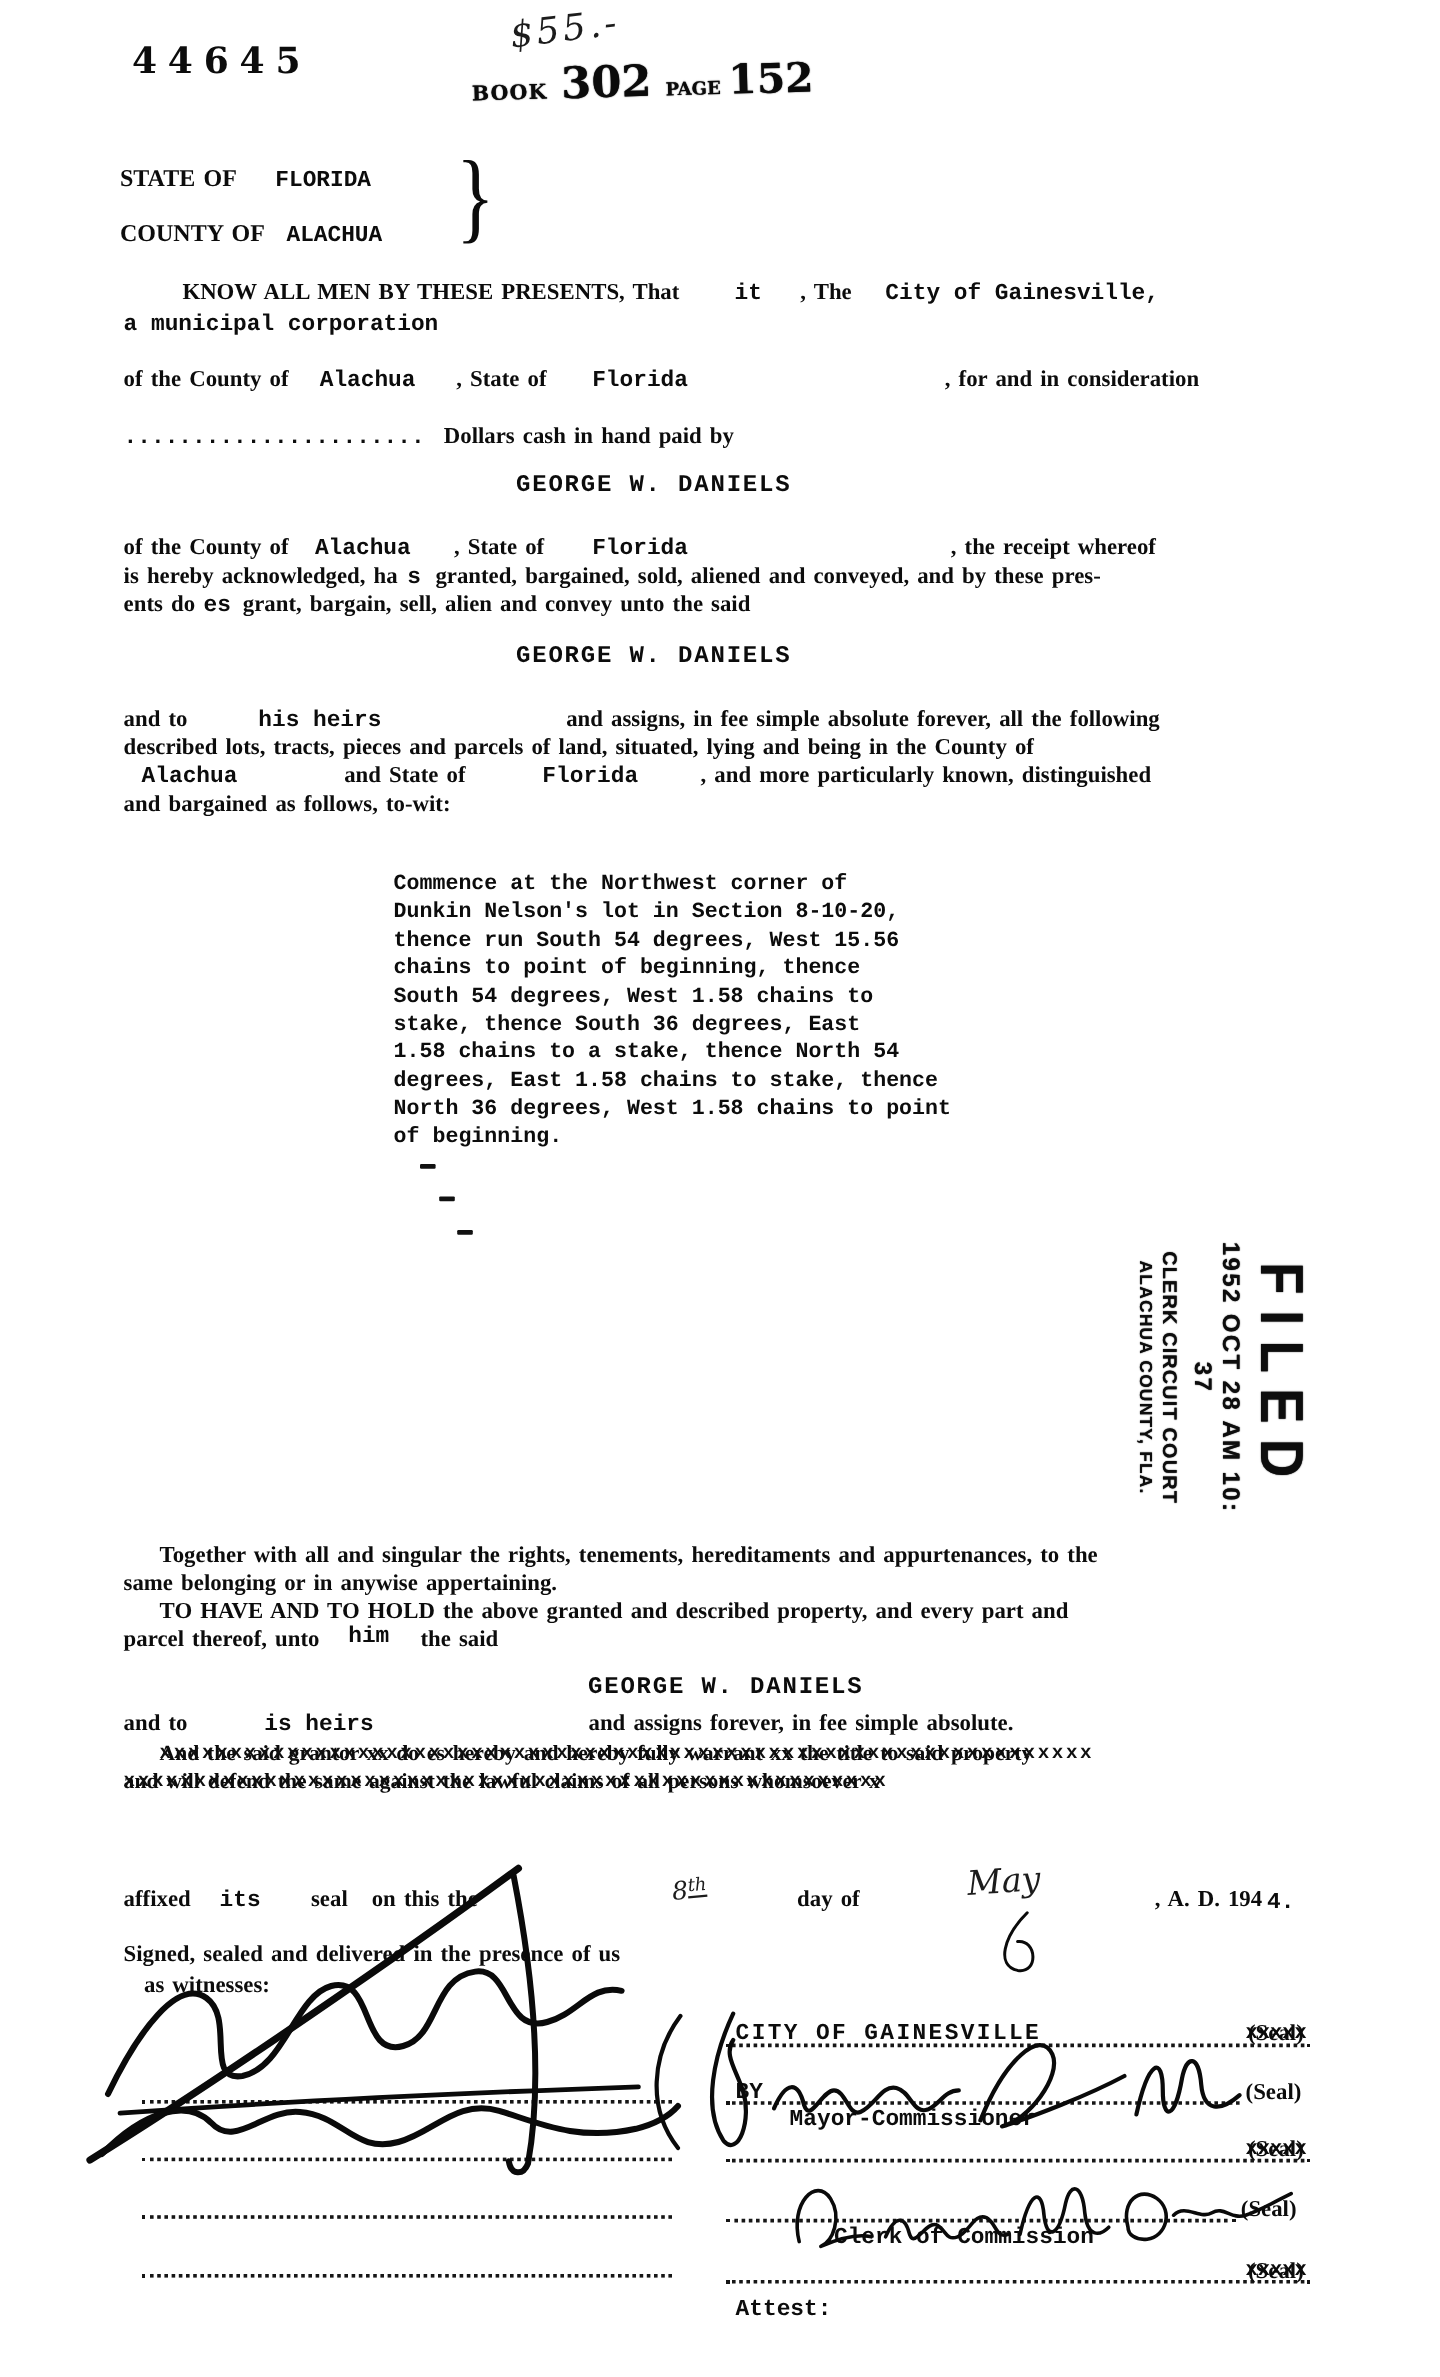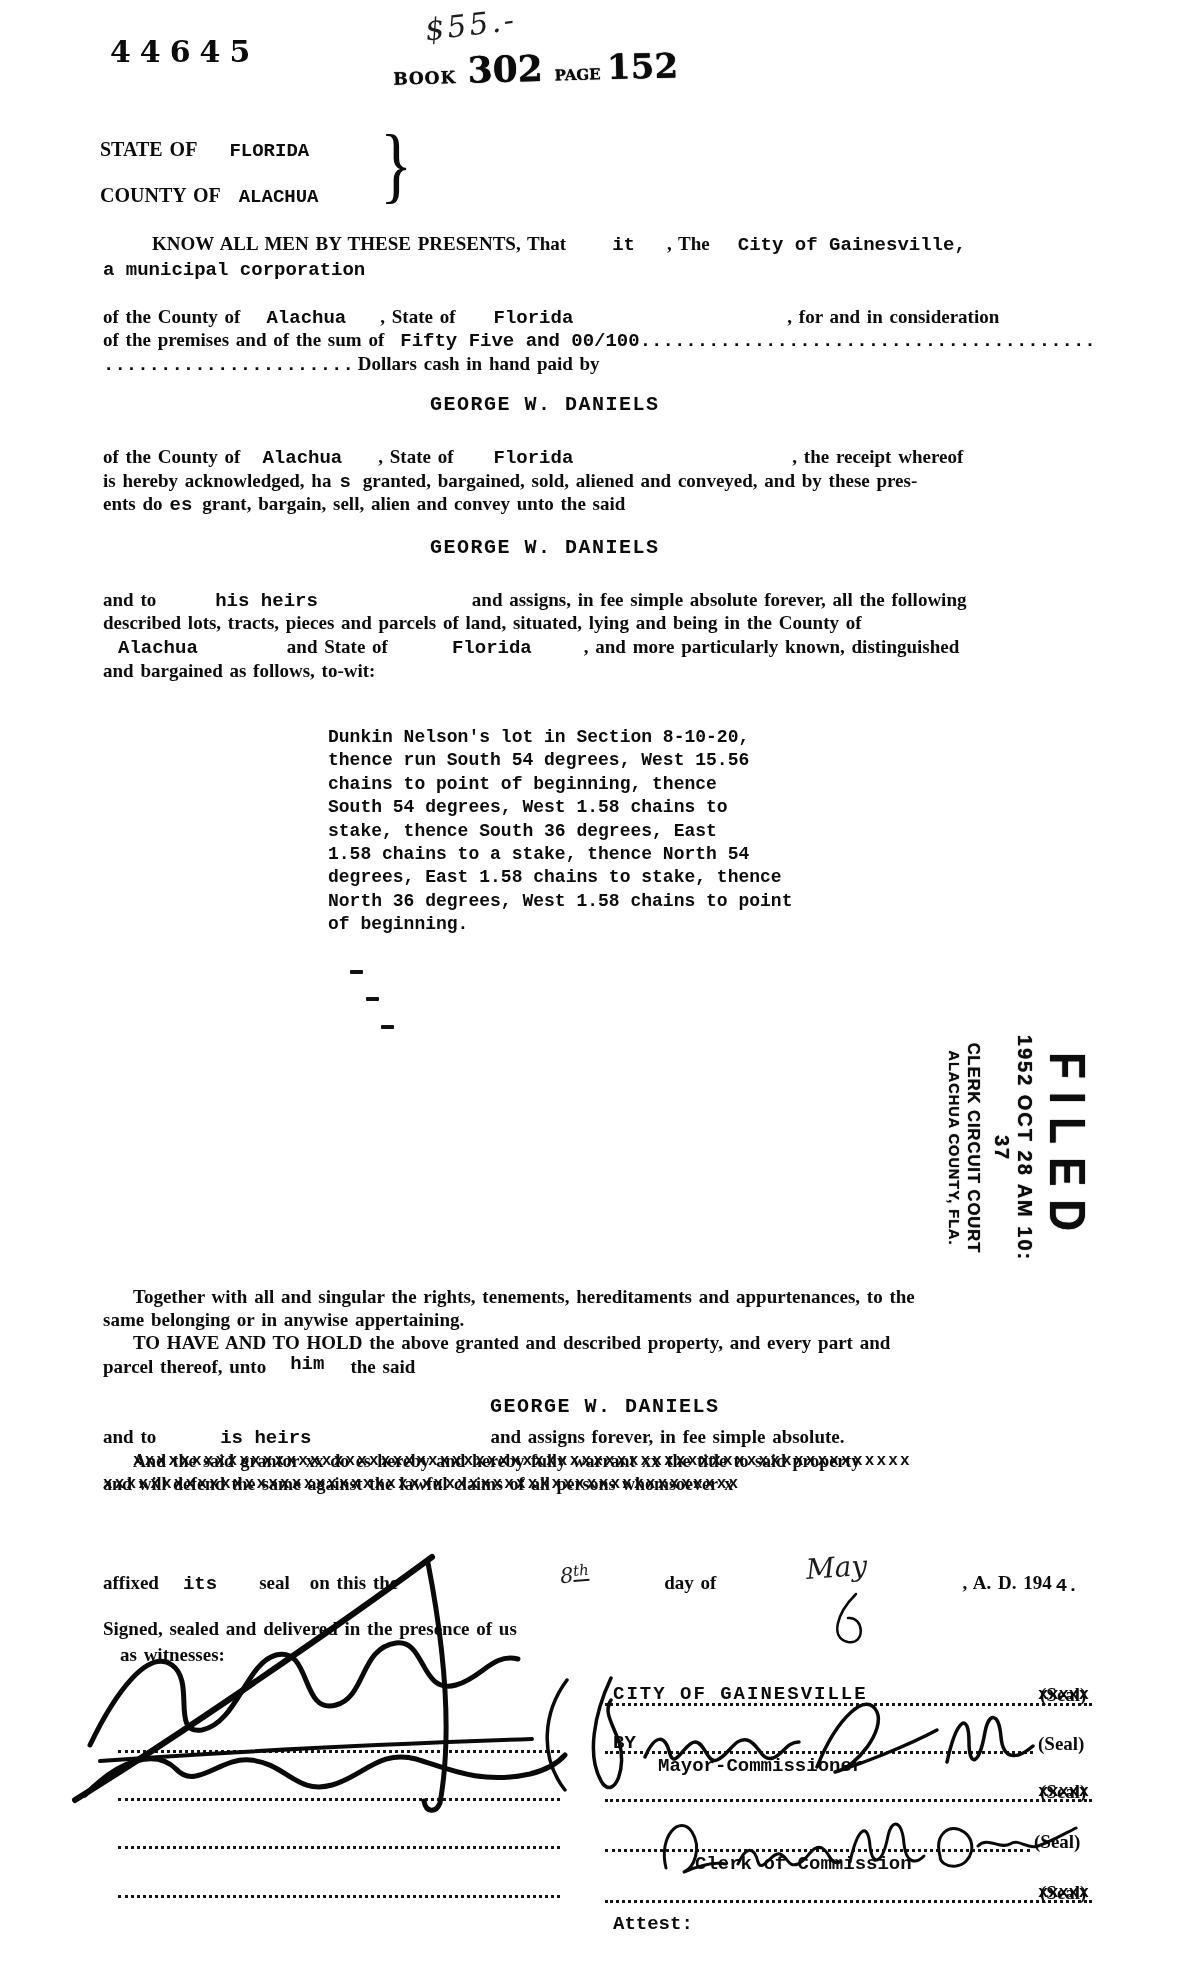--- a/index.html
+++ b/index.html
@@ -64,27 +64,23 @@
   </div>
   <div class="ln t" style="left:103px;top:260px;">a municipal corporation</div>
 
   <div class="ln" style="left:103px;top:306px;">
     <span class="f">of the County of</span>
     <span class="t" style="margin-left:22px;">Alachua</span>
     <span class="f" style="margin-left:30px;">, State of</span>
     <span class="t" style="margin-left:34px;">Florida</span>
     <span class="f" style="margin-left:210px;">, for and in consideration</span>
   </div>
-  <div class="ln" style="left:103px;top:329px;">
-    <span class="f">of the premises and of the sum of</span>
-    <span class="t" style="margin-left:12px;">Fifty Five and 00/100........................................</span>
-  </div>
   <div class="ln" style="left:103px;top:353px;">
     <span class="t">......................</span>
-    <span class="f" style="margin-left:0;">Dollars cash in hand paid by</span>
+    <span class="f" style="margin-left:12px;">Dollars cash in hand paid by</span>
   </div>
 
   <div class="ln nm" style="left:430px;top:394px;">GEORGE W. DANIELS</div>
 
   <div class="ln" style="left:103px;top:446px;">
     <span class="f">of the County of</span>
     <span class="t" style="margin-left:18px;">Alachua</span>
     <span class="f" style="margin-left:32px;">, State of</span>
     <span class="t" style="margin-left:36px;">Florida</span>
     <span class="f" style="margin-left:215px;">, the receipt whereof</span>
@@ -110,20 +106,21 @@
   <div class="ln f" style="left:103px;top:612px;">described lots, tracts, pieces and parcels of land, situated, lying and being in the County of</div>
   <div class="ln" style="left:118px;top:636px;">
     <span class="t">Alachua</span>
     <span class="f" style="margin-left:85px;">and State of</span>
     <span class="t" style="margin-left:60px;">Florida</span>
     <span class="f" style="margin-left:48px;">, and more particularly known, distinguished</span>
   </div>
   <div class="ln f" style="left:103px;top:660px;">and bargained as follows, to-wit:</div>
 
   <div class="ln desc" style="left:328px;top:727px;">
+    <div>Commence at the Northwest corner of</div>
     <div>Dunkin Nelson's lot in Section 8-10-20,</div>
     <div>thence run South 54 degrees, West 15.56</div>
     <div>chains to point of beginning, thence</div>
     <div>South 54 degrees, West 1.58 chains to</div>
     <div>stake, thence South 36 degrees, East</div>
     <div>1.58 chains to a stake, thence North 54</div>
     <div>degrees, East 1.58 chains to stake, thence</div>
     <div>North 36 degrees, West 1.58 chains to point</div>
     <div>of beginning.</div>
   </div>

